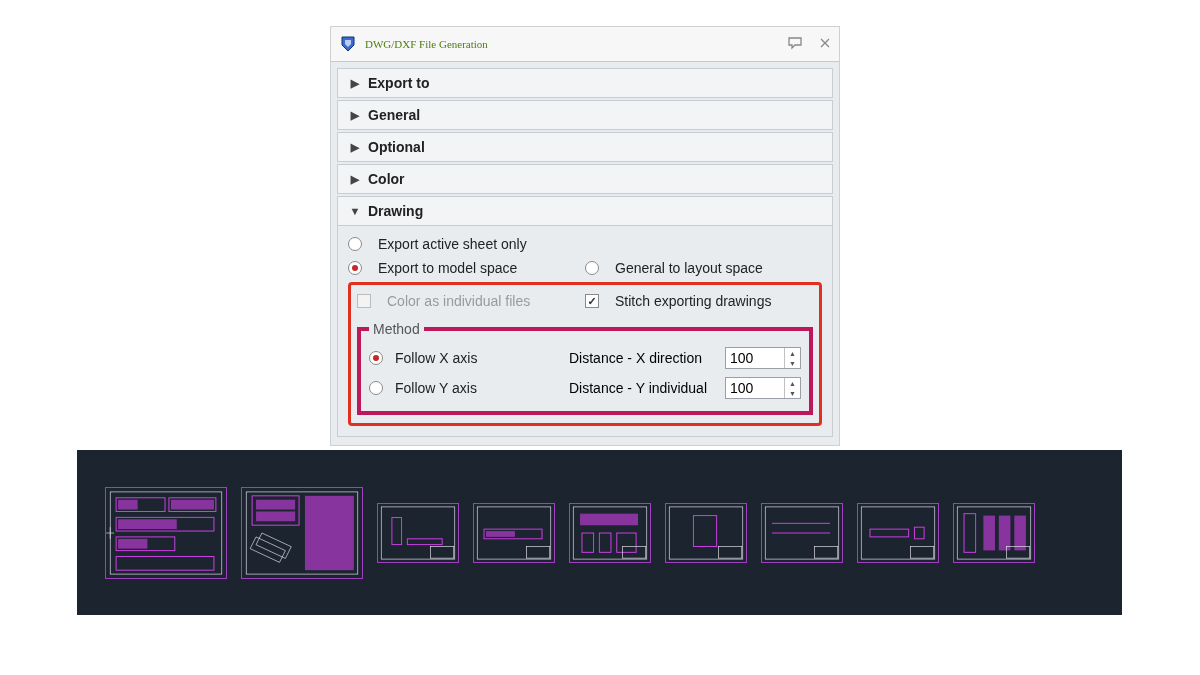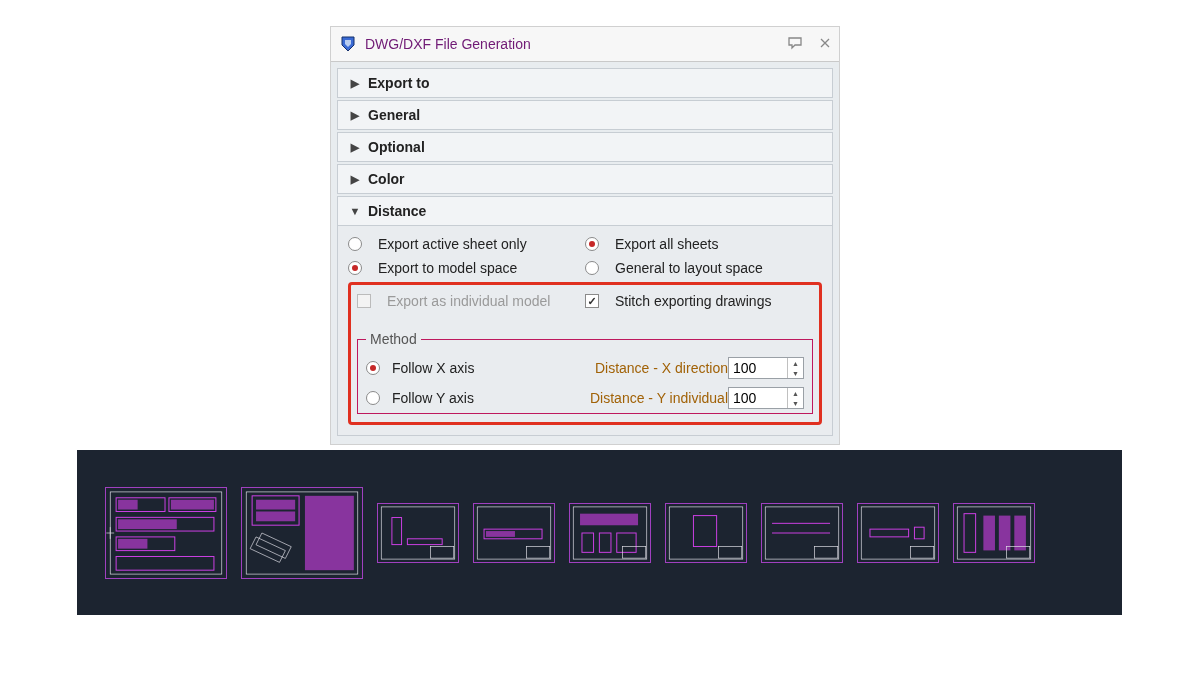--- a/index.html
+++ b/index.html
@@ -31,22 +31,23 @@
   .titlebar .app-icon {
     width: 18px;
     height: 18px;
     margin-right: 8px;
     display: flex;
     align-items: center;
     justify-content: center;
   }
   .titlebar .title-text {
     flex: 1;
-    color: #701a75;
-    font-size: 14px;
+    color: #4d7c0f;
+    font-size: 11px;
+    font-family: Liberation Serif, serif;
   }
   .titlebar .win-icons {
     display: flex;
     gap: 14px;
     color: #808080;
   }
   .titlebar .win-icons svg {
     width: 16px;
     height: 16px;
   }
@@ -170,45 +171,44 @@
   .opt-label.disabled { color: #9a9a9a; }
 
   .highlight-box {
     border: 3px solid #e03020;
     border-radius: 4px;
     padding: 4px 6px 8px 6px;
     margin-top: 2px;
   }
 
   fieldset.method {
-    border: 1px solid #be185d;
-    margin-top: 18px;
-    padding: 6px 8px 0 8px;
+    border: 4px solid #be185d;
+    margin-top: 8px;
+    padding: 6px 8px 8px 8px;
   }
   fieldset.method legend {
     padding: 0 4px;
     color: #555;
     font-size: 14px;
   }
 
   .dist-row {
     display: flex;
     align-items: center;
     padding: 4px 0;
   }
   .dist-row .left {
     flex: 0 0 200px;
     display: flex;
     align-items: center;
     gap: 12px;
   }
   .dist-row .label-mid {
     flex: 1;
-    color: #a16207;
-    text-align: right;
+    color: #000000;
   }
   .spin {
     width: 76px;
     display: flex;
     align-items: stretch;
     border: 1px solid #9aa0a6;
     background: #fff;
     height: 22px;
   }
   .spin input {
@@ -309,52 +309,48 @@
       <span>Optional</span>
     </div>
 
     <div class="section-row">
       <span class="arrow">▶</span>
       <span>Color</span>
     </div>
 
     <div class="section-row expanded">
       <span class="arrow">▼</span>
-      <span>Distance</span>
+      <span>Drawing</span>
     </div>
 
     <div class="section-body">
 
       <div class="opt-row">
         <div class="opt-col">
           <span class="radio"></span>
           <span class="opt-label">Export active sheet only</span>
-        </div>
-        <div class="opt-col">
-          <span class="radio checked"></span>
-          <span class="opt-label">Export all sheets</span>
         </div>
       </div>
 
       <div class="opt-row">
         <div class="opt-col">
           <span class="radio checked"></span>
           <span class="opt-label">Export to model space</span>
         </div>
         <div class="opt-col">
           <span class="radio"></span>
           <span class="opt-label">General to layout space</span>
         </div>
       </div>
 
       <div class="highlight-box">
         <div class="opt-row">
           <div class="opt-col">
             <span class="checkbox disabled"></span>
-            <span class="opt-label disabled">Export as individual model</span>
+            <span class="opt-label disabled">Color as individual files</span>
           </div>
           <div class="opt-col">
             <span class="checkbox checked"></span>
             <span class="opt-label">Stitch exporting drawings</span>
           </div>
         </div>
 
         <fieldset class="method">
           <legend>Method</legend>
 

